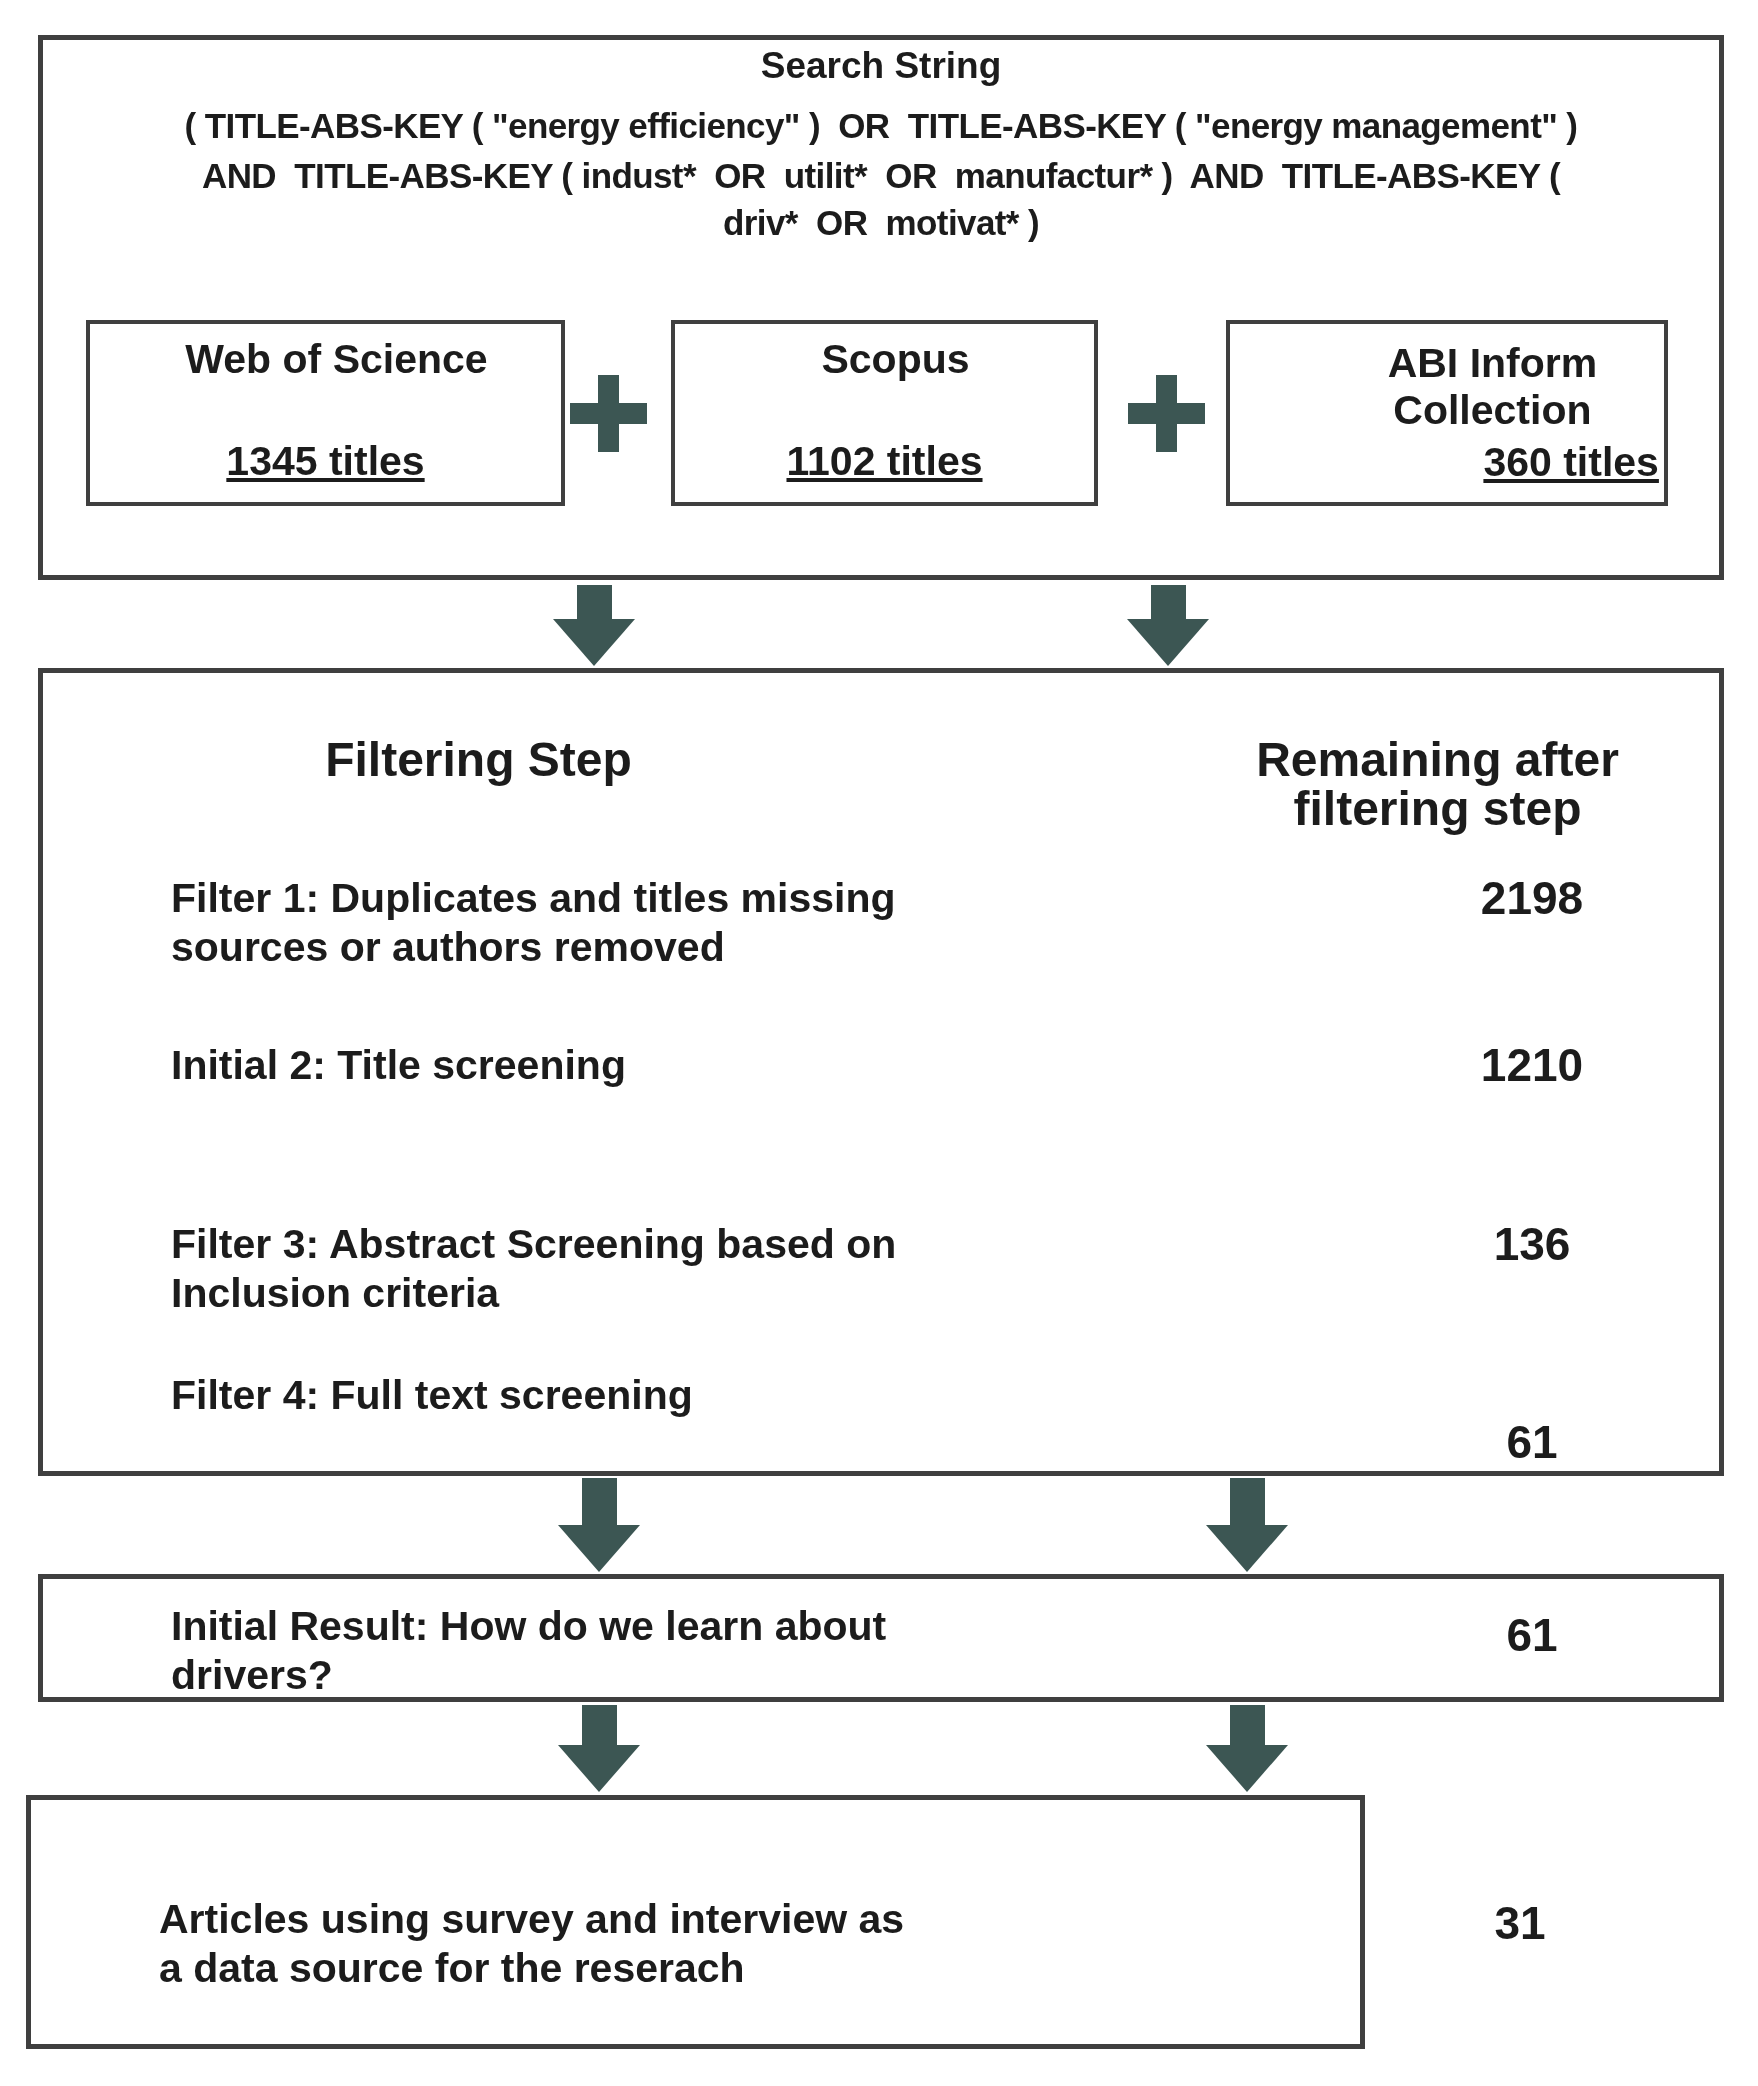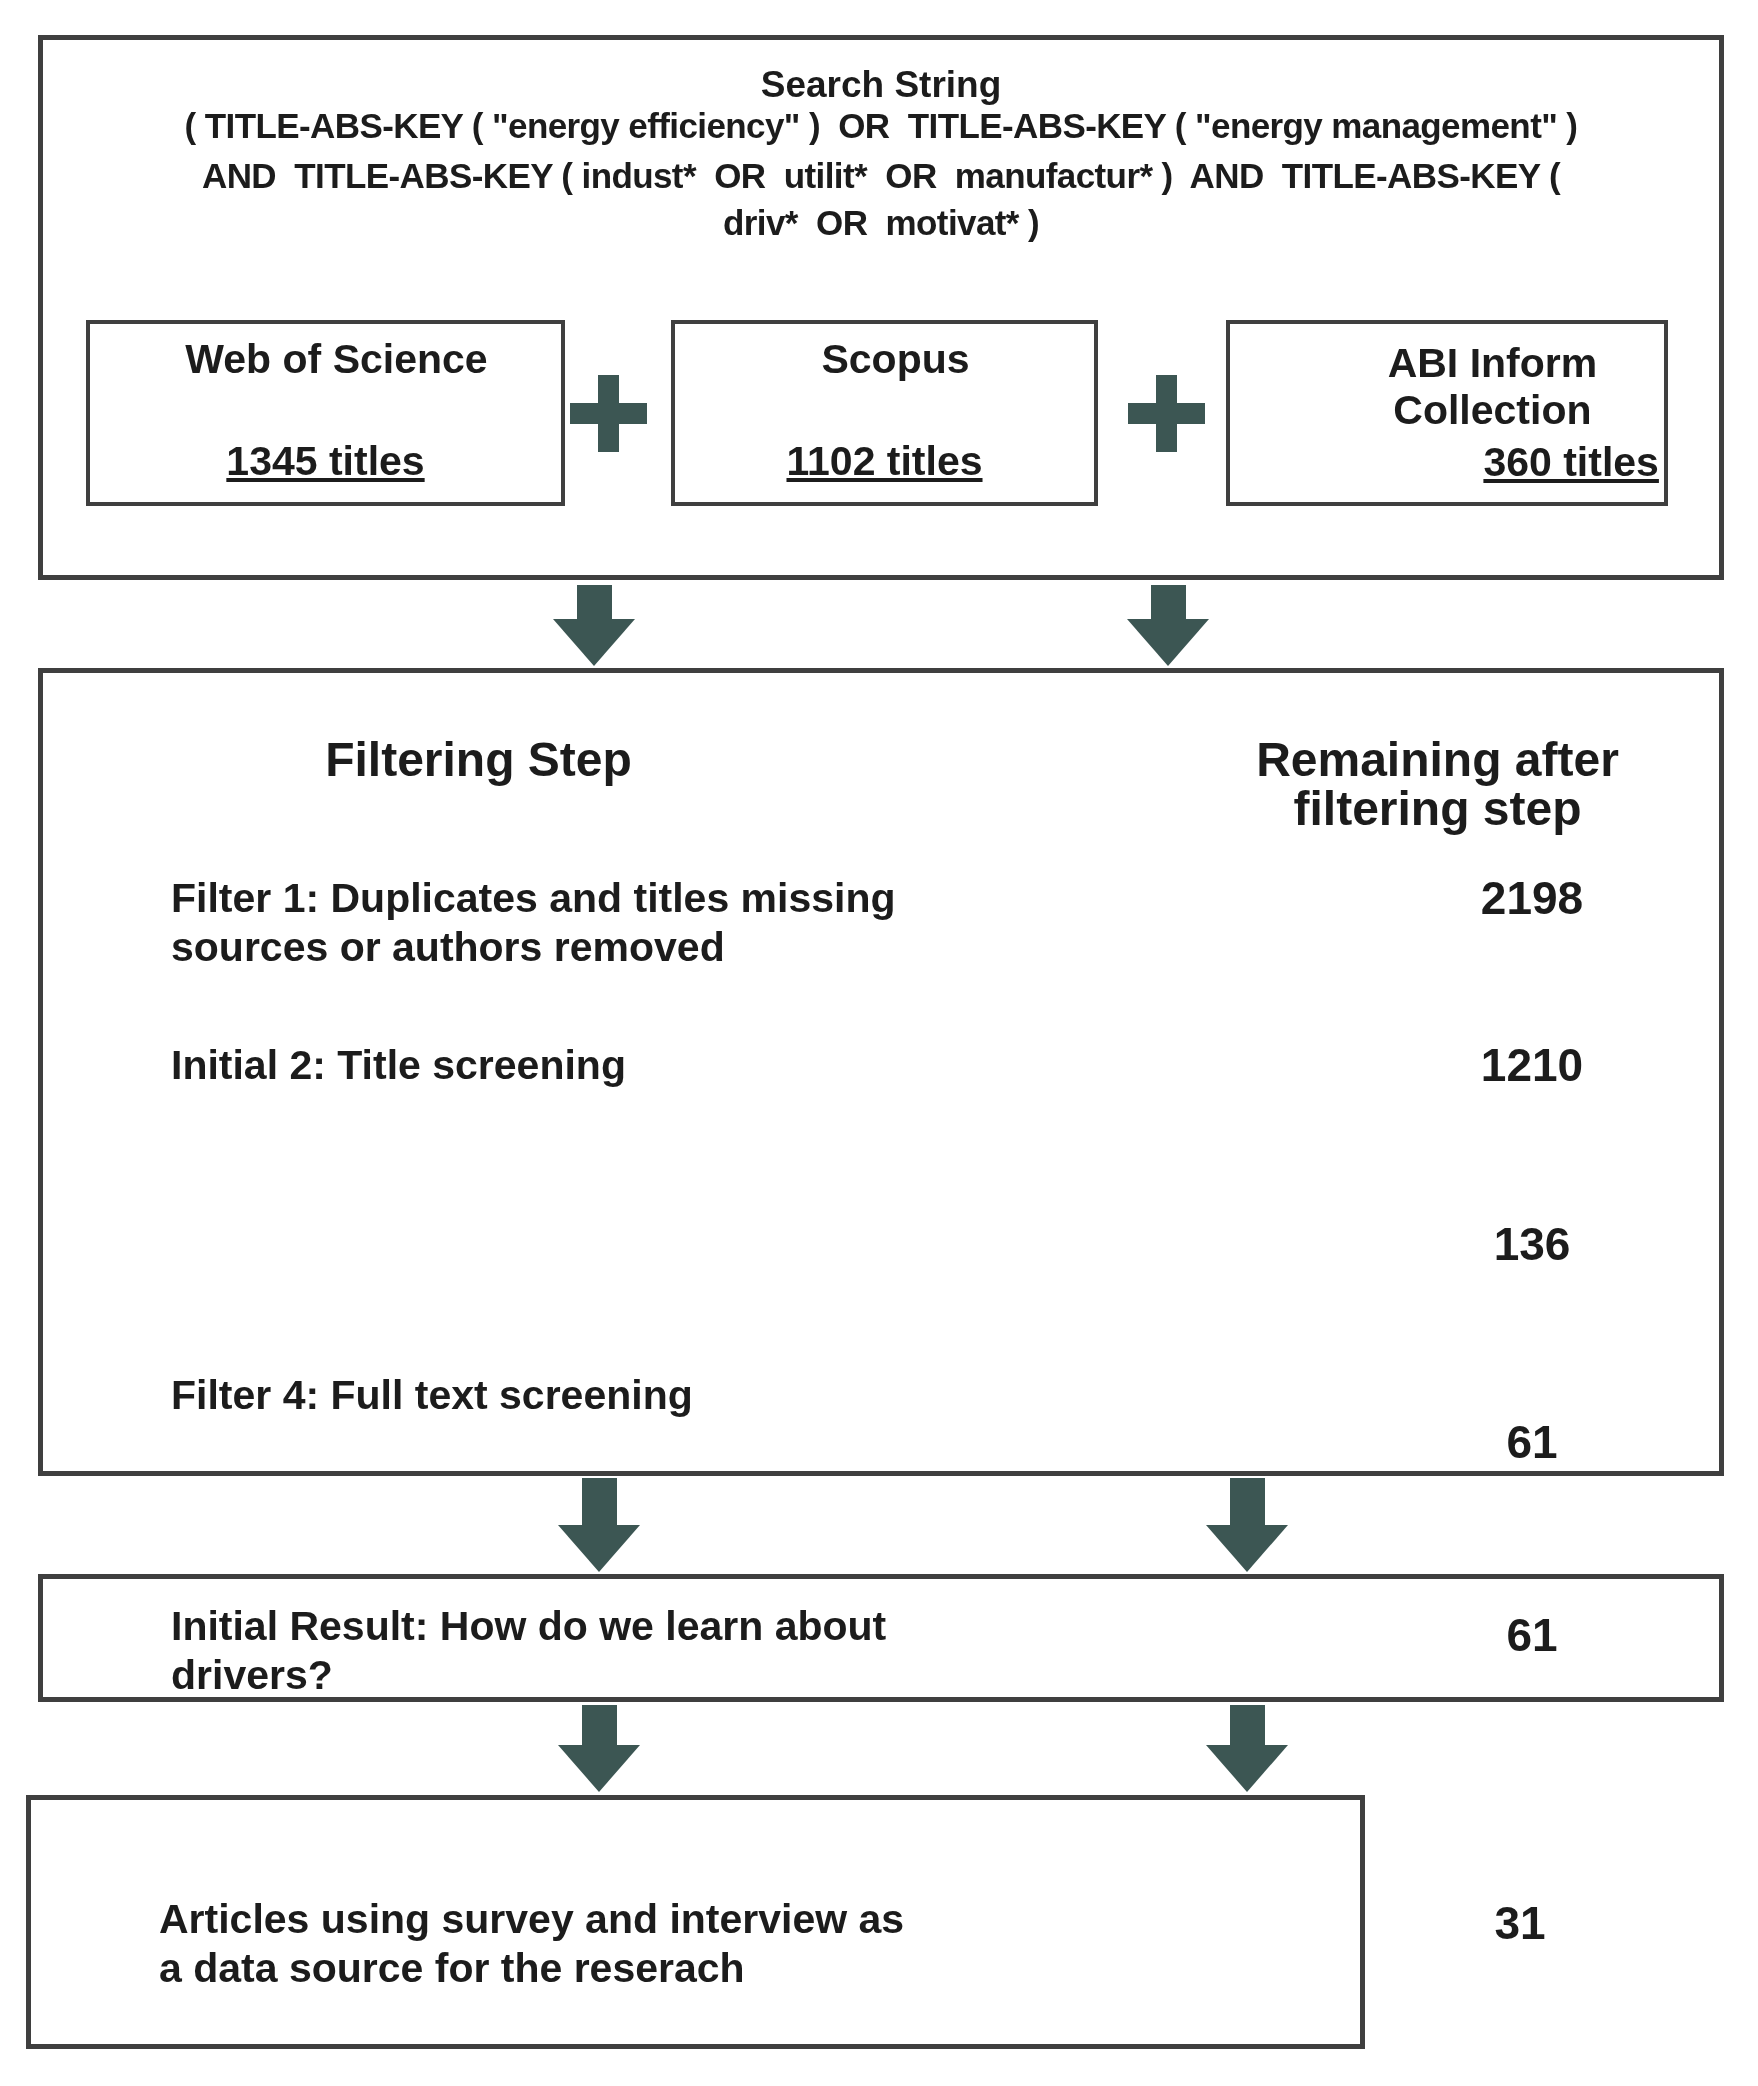--- a/index.html
+++ b/index.html
@@ -26,21 +26,21 @@
     position:absolute;
     border:5.1px solid var(--border);
     background:var(--bg);
   }
   #search-box{left:38px;top:35px;width:1686px;height:545px;}
   #filter-box{left:38px;top:668px;width:1686px;height:808px;}
   #initial-box{left:38px;top:1574px;width:1686px;height:128px;}
   #final-box{left:26px;top:1795px;width:1339px;height:254px;}
 
   .search-title{
-    position:absolute;top:24px;left:0;width:100%;
+    position:absolute;top:5px;left:0;width:100%;
     text-align:center;font-size:37px;line-height:42px;
   }
   .search-line{
     position:absolute;left:0;width:100%;
     text-align:center;font-size:35px;line-height:50px;
     letter-spacing:-0.6px;white-space:pre;
   }
 
   .db-box{
     position:absolute;top:280px;height:186px;
@@ -141,20 +141,22 @@
     <div class="col-header pre" id="col2-header">Remaining after
 filtering step</div>
 
     <div class="flabel pre" style="top:201px">Filter 1: Duplicates and titles missing
 sources or authors removed</div>
     <div class="fnum" style="top:201px">2198</div>
 
     <div class="flabel pre" style="top:368px">Initial 2: Title screening</div>
     <div class="fnum" style="top:368px">1210</div>
 
+    <div class="flabel pre" style="top:547px">Filter 3: Abstract Screening based on
+Inclusion criteria</div>
     <div class="fnum" style="top:547px">136</div>
 
     <div class="flabel pre" style="top:698px">Filter 4: Full text screening</div>
     <div class="fnum" style="top:745px">61</div>
   </section>
 
   <div class="arrow" style="left:558px;top:1478px;height:94px">
     <div class="arrow-shaft"></div>
     <div class="arrow-head"></div>
   </div>

